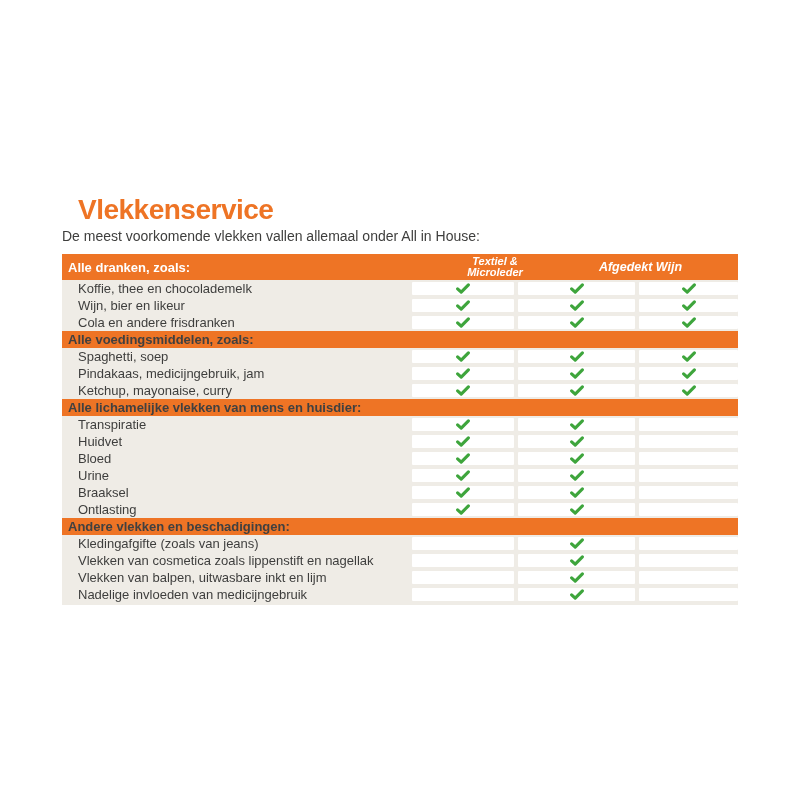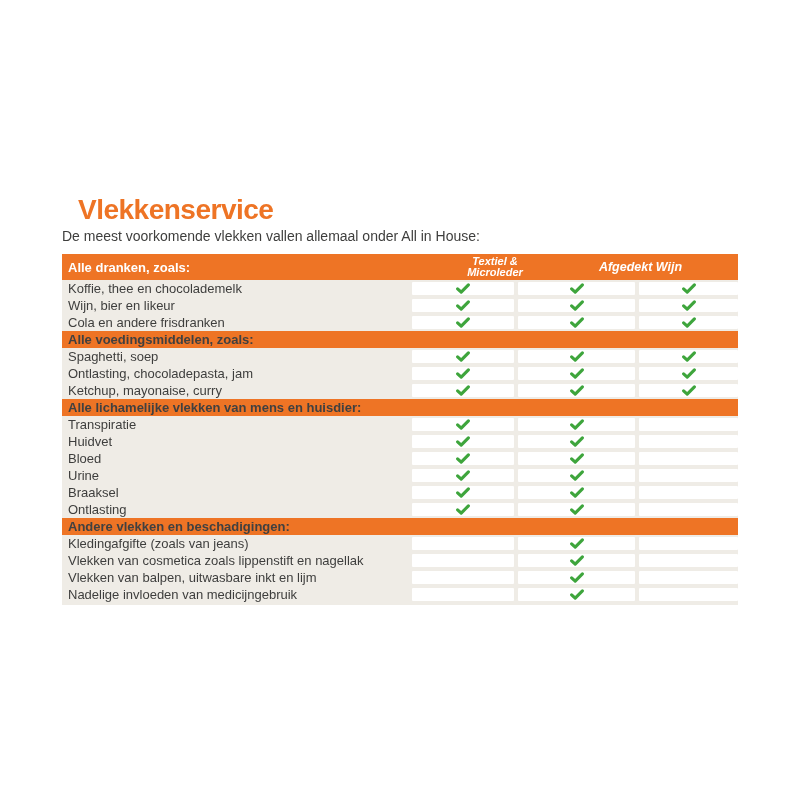--- a/index.html
+++ b/index.html
@@ -27,21 +27,21 @@
   .th-col{color:#fff;font-weight:bold;font-size:12.5px;line-height:13px;text-align:center;}
   .th-col.two-line{font-size:11px;line-height:11.5px;}
   .th-col .line{display:block;font-style:italic;}
   .section-bar{
     background:var(--orange);height:17px;display:flex;align-items:center;
     color:#404040;font-weight:bold;font-size:13px;padding-left:6px;box-sizing:border-box;
   }
   .data-row{height:17px;}
   .row-label{
     font-size:13px;color:var(--text);display:flex;align-items:center;
-    padding-left:6px;white-space:nowrap;overflow:hidden;
+    padding-left:16px;white-space:nowrap;overflow:hidden;
   }
   .check-cell{
     background:var(--cellwhite);margin:2px 0;border-radius:1px;
     display:flex;align-items:center;justify-content:center;
   }
   svg.check{width:14px;height:11px;display:block;}
 </style>
 </head>
 <body>
 
@@ -131,21 +131,21 @@
               <path d="M1.6 5.8 L5.2 9.2 L12.4 1.8" fill="none" stroke="#3EA53C" stroke-width="3.1" stroke-linecap="round" stroke-linejoin="round"></path>
             </svg>
           </div>
           <div class="check-cell">
             <svg viewBox="0 0 14 11" class="check">
               <path d="M1.6 5.8 L5.2 9.2 L12.4 1.8" fill="none" stroke="#3EA53C" stroke-width="3.1" stroke-linecap="round" stroke-linejoin="round"></path>
             </svg>
           </div>
         </div>
         <div class="grid-row data-row">
-          <div class="row-label">Ontlasting, chocoladepasta, jam</div>
+          <div class="row-label">Pindakaas, medicijngebruik, jam</div>
           <div class="check-cell">
             <svg viewBox="0 0 14 11" class="check">
               <path d="M1.6 5.8 L5.2 9.2 L12.4 1.8" fill="none" stroke="#3EA53C" stroke-width="3.1" stroke-linecap="round" stroke-linejoin="round"></path>
             </svg>
           </div>
           <div class="check-cell">
             <svg viewBox="0 0 14 11" class="check">
               <path d="M1.6 5.8 L5.2 9.2 L12.4 1.8" fill="none" stroke="#3EA53C" stroke-width="3.1" stroke-linecap="round" stroke-linejoin="round"></path>
             </svg>
           </div>

